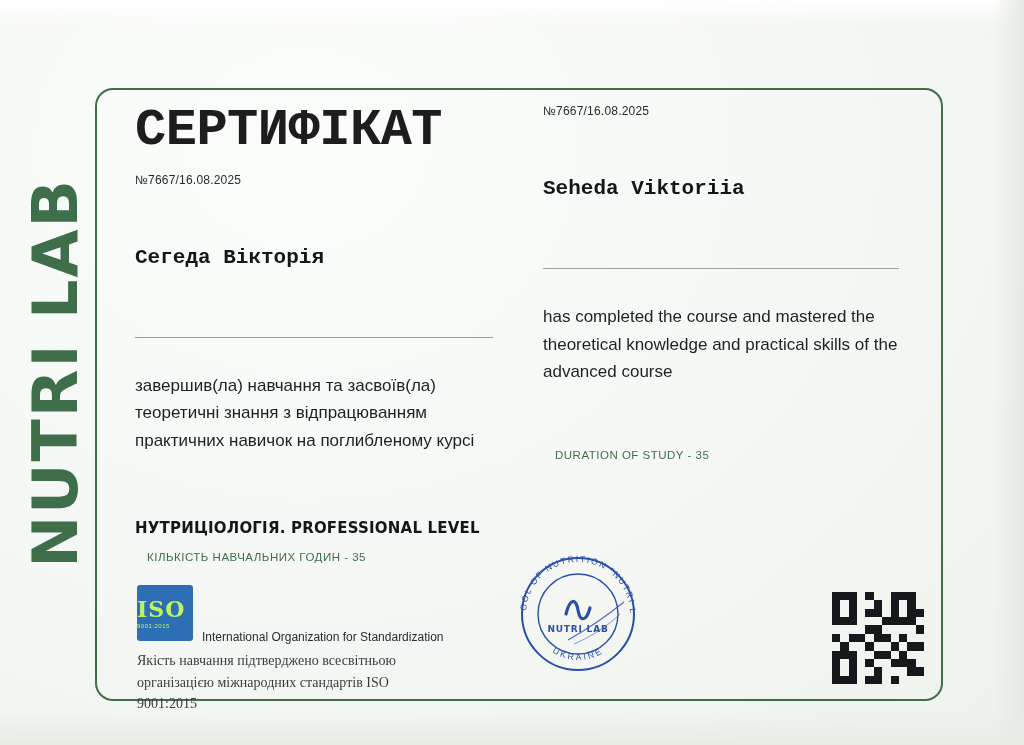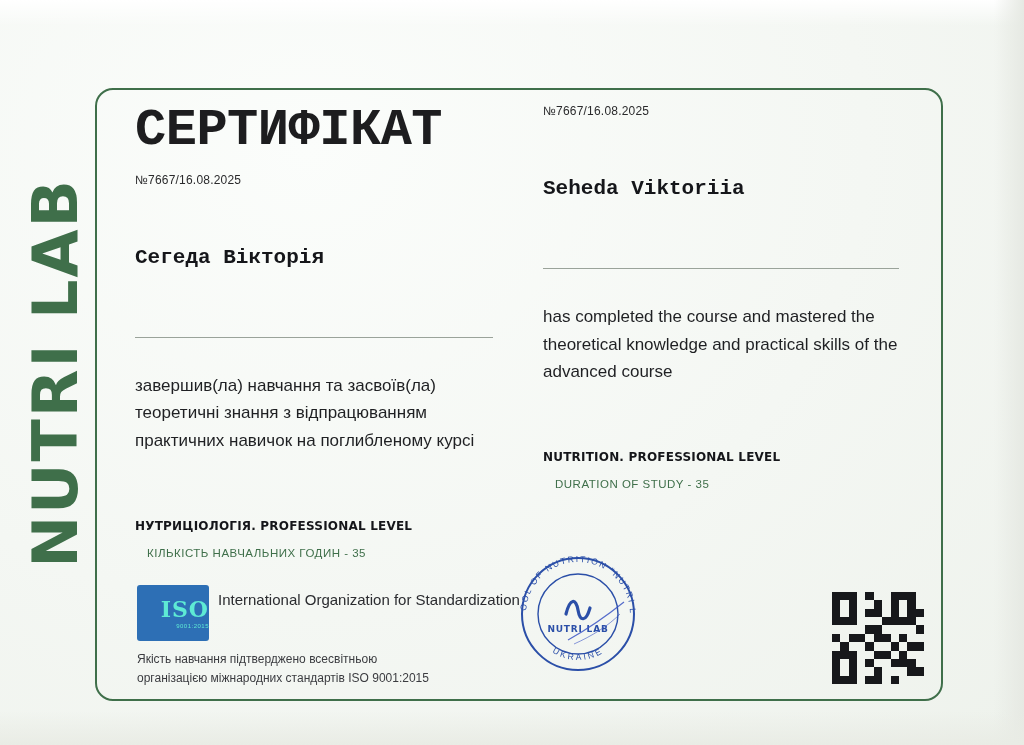--- a/index.html
+++ b/index.html
@@ -128,21 +128,21 @@
     font-size: 17px;
     color: #1f2023;
     line-height: 1.62;
     margin: 0 0 42px 0;
     min-height: 104px;
   }
 
   .course-name {
     font-family: "DejaVu Sans", sans-serif;
     font-weight: bold;
-    font-size: 12px;
+    font-size: 15px;
     color: #15161a;
     line-height: 1.45;
     margin: 0 0 9px 0;
     letter-spacing: 0.2px;
   }
   .duration {
     font-size: 11.5px;
     color: #3f6f4a;
     letter-spacing: 0.5px;
     margin: 12px;
@@ -152,57 +152,59 @@
   
   .iso-block {
     position: absolute;
     left: 137px;
     top: 585px;
     display: flex;
     align-items: flex-start;
     gap: 9px;
   }
   .iso-mark {
-    width: 72px;
+    width: 56px;
     height: 56px;
     background: #2d6fb5;
-    color: #5eead4;
+    color: #bef264;
     border-radius: 3px;
     display: flex;
     flex-direction: column;
-    align-items: flex-end;
+    align-items: flex-start;
     justify-content: center;
     font-family: "DejaVu Serif", serif;
     line-height: 1;
   }
   .iso-mark .iso-word {
     font-size: 22px;
     font-weight: bold;
     letter-spacing: 1px;
   }
   .iso-mark .iso-sub {
     font-size: 6px;
     letter-spacing: 0.5px;
     margin-top: 3px;
     font-family: "Liberation Sans", sans-serif;
   }
   .iso-label {
-    font-size: 15px;
+    font-size: 12px;
     color: #2b2c30;
     line-height: 1.5;
     padding-top: 4px;
+    margin-top: 39px;
   }
   .iso-footnote {
     position: absolute;
     left: 137px;
     top: 650px;
-    font-size: 12px;
+    font-size: 14px;
     color: #3b3c40;
     line-height: 1.55;
     max-width: 300px;
+    font-family: Liberation Serif, serif;
   }
 
   
   .stamp {
     position: absolute;
     left: 508px;
     top: 544px;
     width: 140px;
     height: 140px;
   }
@@ -248,21 +250,20 @@
       <p class="body-text">завершив(ла) навчання та засвоїв(ла) теоретичні знання з відпрацюванням практичних навичок на поглибленому курсі</p>
       <p class="course-name">НУТРИЦІОЛОГІЯ. PROFESSIONAL LEVEL</p>
       <p class="duration">КІЛЬКІСТЬ НАВЧАЛЬНИХ ГОДИН - 35</p>
     </div>
 
     <div class="col">
       <p class="cert-number">№7667/16.08.2025</p>
       <p class="recipient">Seheda Viktoriia</p>
       <hr class="rule short">
       <p class="body-text">has completed the course and mastered the theoretical knowledge and practical skills of the advanced course</p>
-      <p class="course-name">NUTRITION. PROFESSIONAL LEVEL</p>
       <p class="duration">DURATION OF STUDY - 35</p>
     </div>
 
   </div>
 
   <div class="iso-block">
     <div class="iso-mark">
       <span class="iso-word">ISO</span>
       <span class="iso-sub">9001:2015</span>
     </div>

